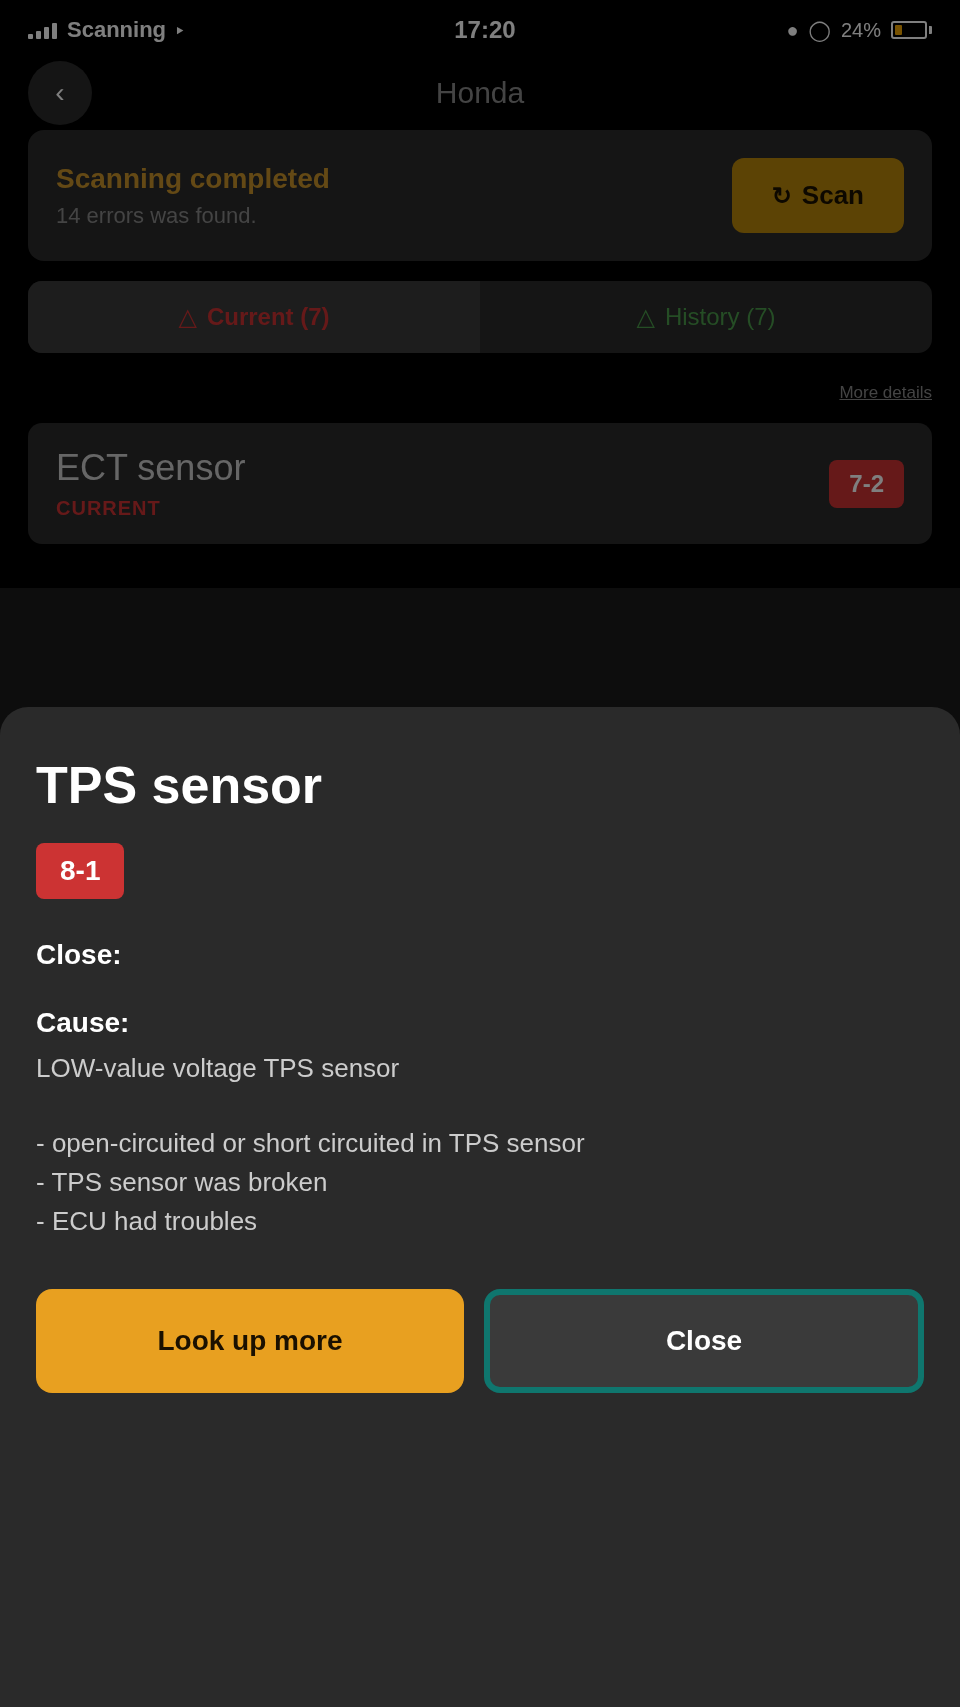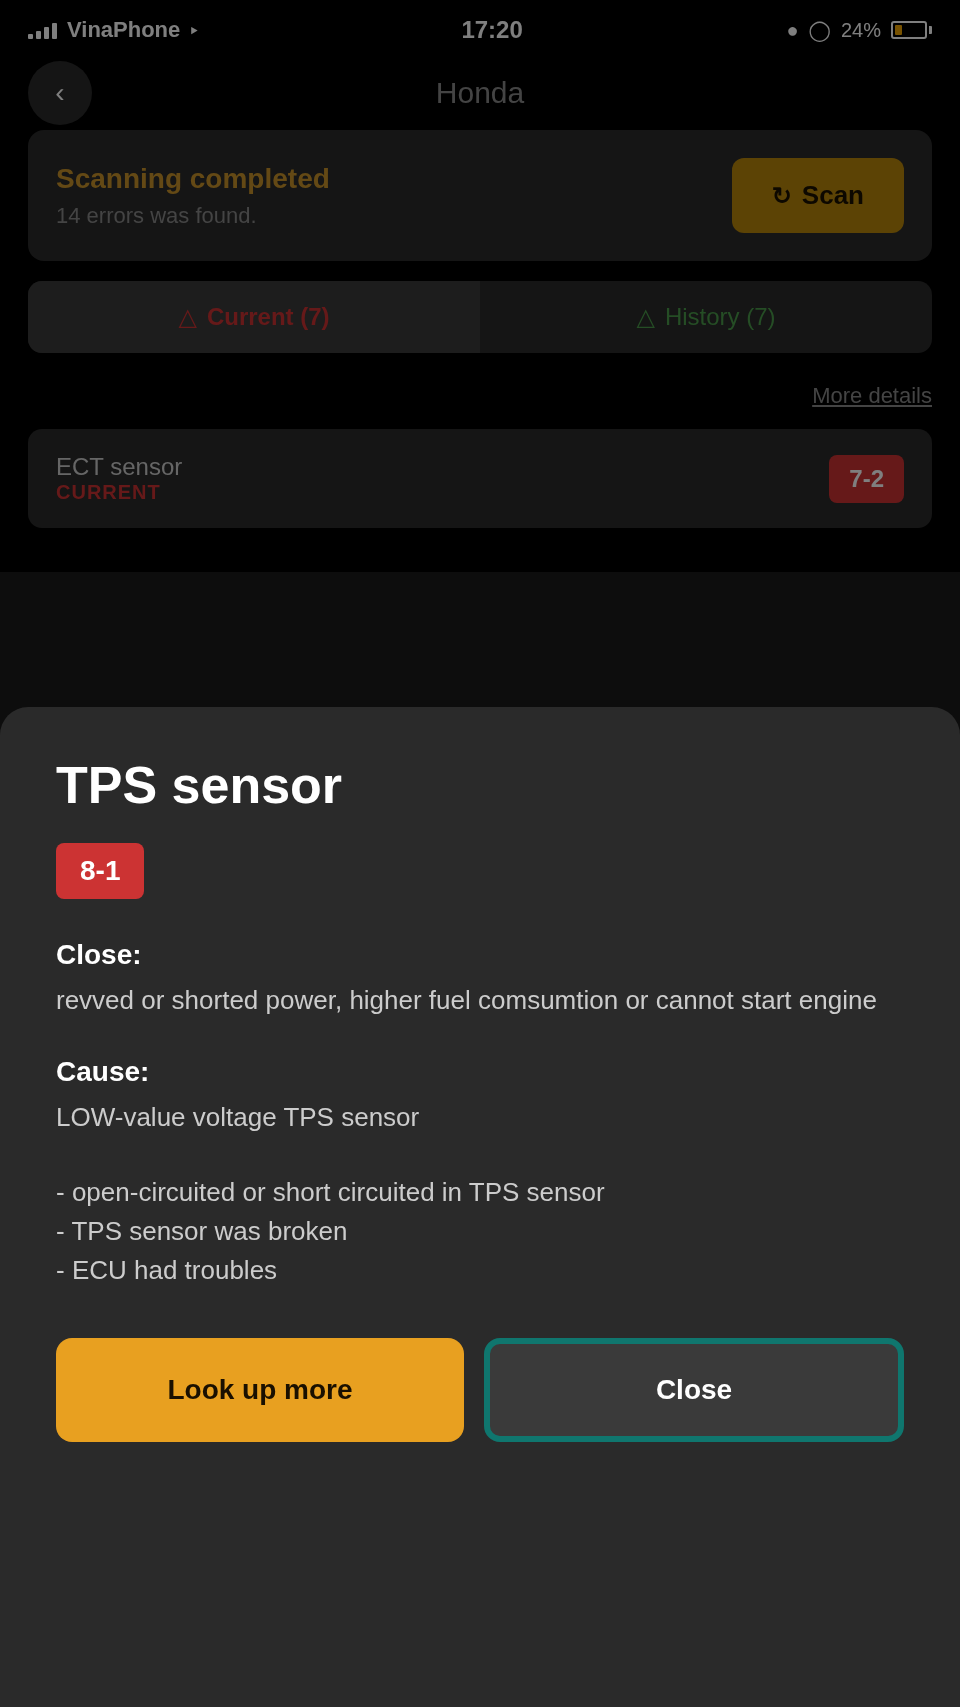--- a/index.html
+++ b/index.html
@@ -234,42 +234,43 @@
     }
 
     
     .more-details-row {
       text-align: right;
       padding: 10px 0 20px;
     }
 
     .more-details-link {
       color: #888;
-      font-size: 22px;
+      font-size: 17px;
       text-decoration: underline;
       cursor: pointer;
     }
 
     
     .error-item {
       background: #2a2a2a;
       border-radius: 14px;
       padding: 24px 28px;
       display: flex;
       align-items: center;
       justify-content: space-between;
       margin-bottom: 16px;
     }
 
     .error-info {}
 
     .error-name {
-      font-size: 24px;
+      font-size: 36px;
       color: #ccc;
       font-weight: 500;
+      margin-bottom: 8px;
       text-align: right;
     }
 
     .error-status {
       font-size: 20px;
       font-weight: 700;
       color: #cc3333;
       letter-spacing: 1px;
     }
 
@@ -294,21 +295,21 @@
     }
 
     
     .bottom-sheet {
       position: absolute;
       bottom: 0;
       left: 0;
       right: 0;
       background: #2a2a2a;
       border-radius: 28px 28px 0 0;
-      padding: 48px 56px 60px;
+      padding: 48px 36px 60px;
       z-index: 20;
       min-height: 1000px;
     }
 
     .sheet-sensor-title {
       font-size: 52px;
       font-weight: 800;
       color: #fff;
       margin-bottom: 28px;
     }
@@ -377,21 +378,21 @@
 <body>
 
 <div class="status-bar">
   <div class="status-left">
     <div class="signal-bars">
       <span></span>
         <span></span>
         <span></span>
         <span></span>
     </div>
-    <span>VinaPhone</span>
+    <span>Scanning</span>
     <span class="wifi-icon">‣</span>
   </div>
   <div class="status-center">17:20</div>
   <div class="status-right">
     <span>●</span>
     <span>◯</span>
     <span>24%</span>
     <div class="battery-icon">
       <div class="battery-body">
         <div class="battery-fill"></div>
@@ -449,21 +450,20 @@
 <div class="overlay"></div>
 
 <div class="bottom-sheet">
 
   <div class="sheet-sensor-title">TPS sensor</div>
 
   <div class="sheet-code-badge">8-1</div>
 
   <div class="sheet-section">
     <div class="sheet-section-title">Close:</div>
-    <div class="sheet-section-text">revved or shorted power, higher fuel comsumtion or cannot start engine</div>
   </div>
 
   <div class="sheet-section">
     <div class="sheet-section-title">Cause:</div>
     <div class="sheet-section-text">LOW-value voltage TPS sensor</div>
   </div>
 
   <div class="sheet-section">
     <div class="sheet-section-text">- open-circuited or short circuited in TPS sensor<br>- TPS sensor was broken<br>- ECU had troubles</div>
   </div>

